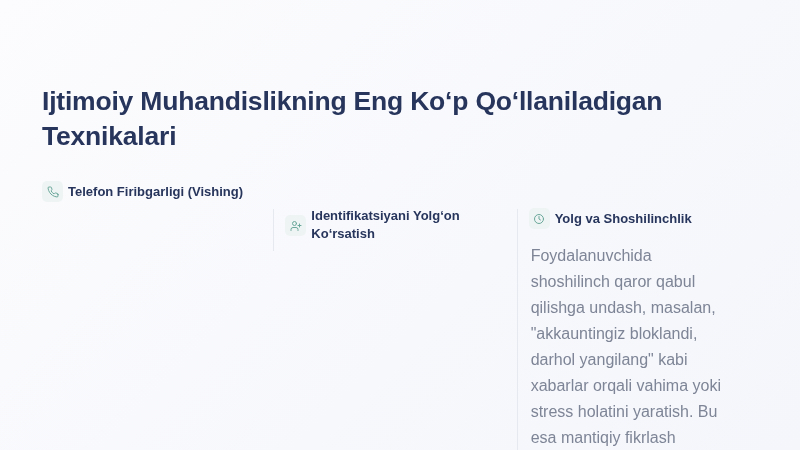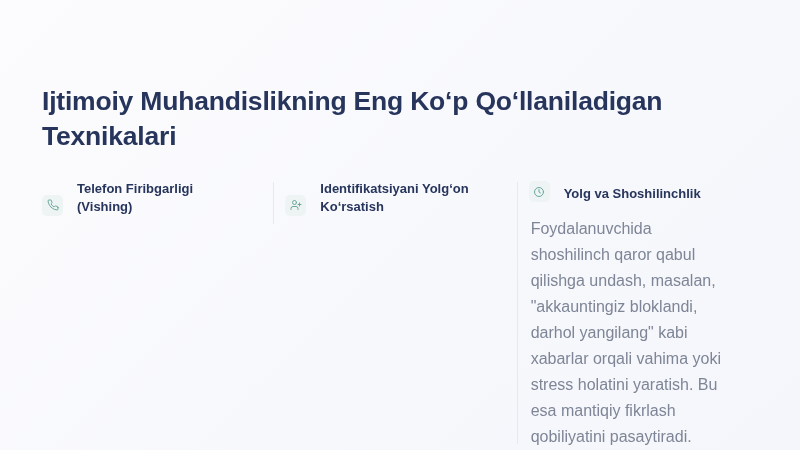--- a/index.html
+++ b/index.html
@@ -37,34 +37,35 @@
     margin-left: 2px;
   }
   .col {
     flex: 1 1 0;
     box-sizing: border-box;
     padding: 0 26px 0 0;
     position: relative;
   }
   .col + .col {
     padding-left: 12px;
+    margin-top: 27px;
   }
   .col + .col::before {
     content: "";
     position: absolute;
     left: 0;
     top: 2px;
     bottom: 6px;
     width: 1px;
     background: #e7e9f1;
   }
   .col-head {
     display: flex;
-    align-items: flex-end;
-    gap: 14px;
+    align-items: center;
+    gap: 5px;
     margin-bottom: 14px;
   }
   .icon-box {
     flex: 0 0 auto;
     width: 21px;
     height: 21px;
     border-radius: 5px;
     background: #eef4f3;
     display: flex;
     align-items: center;

